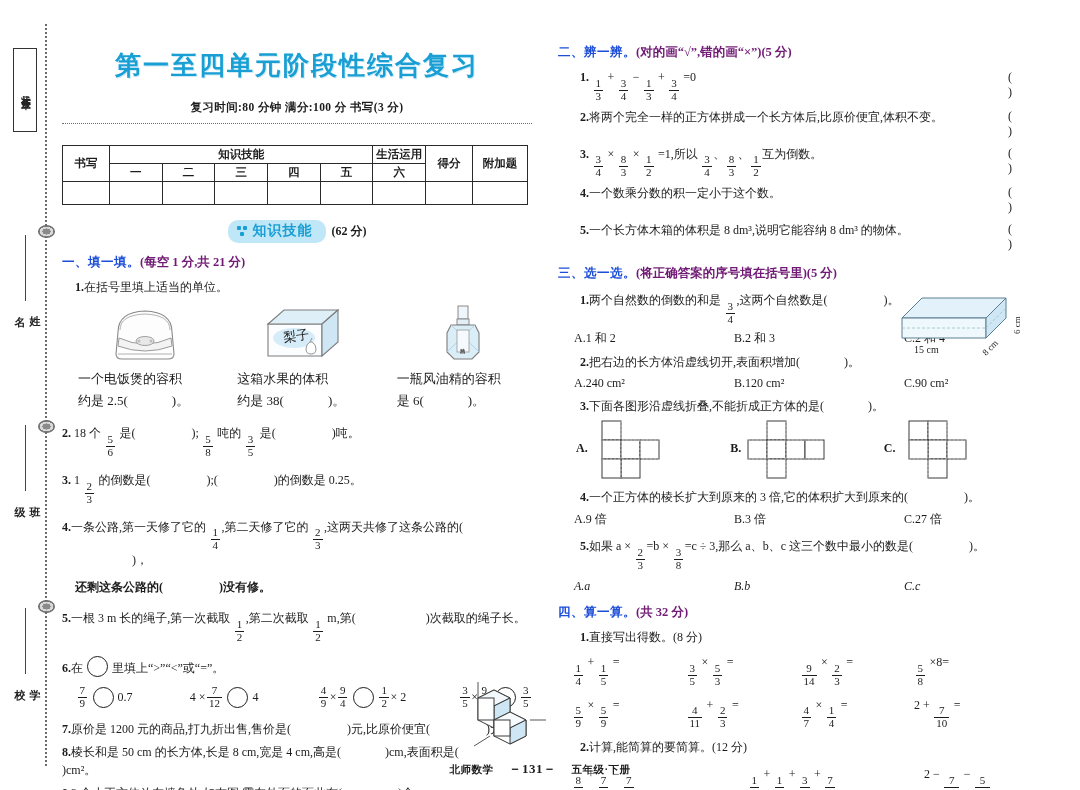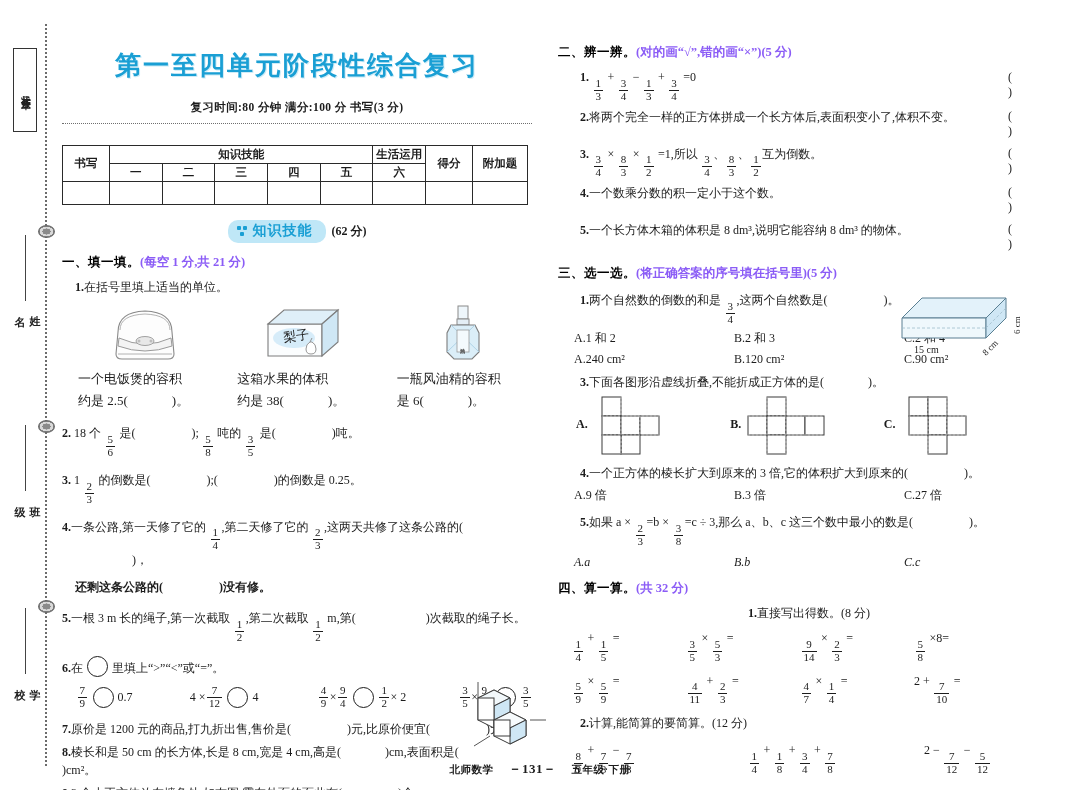--- a/index.html
+++ b/index.html
@@ -56,22 +56,22 @@
   .badge .dots{display:inline-block;width:11px;height:11px;position:relative;}
   .badge .dots i{position:absolute;width:4px;height:4px;background:#1a9fd4;border-radius:1px;}
   .badge .dots i:nth-child(1){left:0;top:0;}
   .badge .dots i:nth-child(2){left:6px;top:0;}
   .badge .dots i:nth-child(3){left:3px;top:6px;}
   .badge-text{font-size:14px;font-weight:bold;color:#1a9fd4;letter-spacing:1px;}
   .badge-score{font-size:12px;margin-left:6px;font-weight:bold;}
 
   
   .sec-head{margin-top:11px;font-size:12.5px;font-weight:bold;}
-  .sec-head .cn{color:#000000;letter-spacing:.5px;}
-  .sec-head .tail{color:#8b5cf6;font-weight:bold;}
+  .sec-head .cn{color:#1d4ed8;letter-spacing:.5px;}
+  .sec-head .tail{color:#701a75;font-weight:bold;}
 
   .q{margin-top:7px;font-size:12px;line-height:1.5;}
   .q.indent{padding-left:13px;}
   .qn{font-weight:bold;}
   .sub{padding-left:13px;}
 
   
   .fr{display:inline-flex;flex-direction:column;align-items:center;
     vertical-align:-0.52em;margin:0 1.5px;line-height:1;font-size:11px;}
   .fr .num{padding:0 2px;}
@@ -428,21 +428,21 @@
             <span class="num">3</span>
             <span class="den">4</span>
           </span>
         <span>=0</span>
       </span>
       <span class="paren">(          )</span>
     </div>
 
     <div class="tf-line">
       <span class="body" style="padding-left:22px;">
-        <span class="qn">2.</span><span>将两个完全一样的正方体拼成一个长方体后,表面积变小了,体积不变。</span>
+        <span class="qn">2.</span><span>将两个完全一样的正方体拼成一个长方体后,比原价便宜,体积不变。</span>
       </span>
       <span class="paren">(          )</span>
     </div>
 
     <div class="tf-line">
       <span class="body" style="padding-left:22px;">
         <span class="qn">3.</span>
         <span class="fr">
             <span class="num">3</span>
             <span class="den">4</span>
@@ -494,20 +494,23 @@
           <span class="num">3</span>
           <span class="den">4</span>
         </span><span>,这两个自然数是(</span><span class="gap-m"></span><span>)。</span>
     </div>
     <div class="opts">
       <span class="opt1">A.1 和 2</span>
       <span class="opt2">B.2 和 3</span>
       <span>C.2 和 4</span>
     </div>
 
+    <div class="q" style="padding-left:22px;margin-top:6px;">
+      <span class="qn">2.</span><span>把右边的长方体沿虚线切开,表面积增加(</span><span class="gap-s"></span><span>)。</span>
+    </div>
     <div class="opts">
       <span class="opt1">A.240 cm²</span>
       <span class="opt2">B.120 cm²</span>
       <span>C.90 cm²</span>
     </div>
 
     <div class="q" style="padding-left:22px;margin-top:6px;">
       <span class="qn">3.</span><span>下面各图形沿虚线折叠,不能折成正方体的是(</span><span class="gap-s"></span><span>)。</span>
     </div>
 
@@ -594,21 +597,21 @@
     <div class="opts" style="margin-top:8px;font-style:italic;">
       <span class="opt1">A.a</span>
       <span class="opt2">B.b</span>
       <span>C.c</span>
     </div>
 
     <div class="sec-head" style="margin-top:10px;">
       <span class="cn">四、算一算。</span><span class="tail">(共 32 分)</span>
     </div>
 
-    <div class="q" style="padding-left:22px;margin-top:7px;text-align:center;">
+    <div class="q" style="padding-left:22px;margin-top:7px;">
       <span class="qn">1.</span><span>直接写出得数。(8 分)</span>
     </div>
 
     <div class="calc-grid">
       <div>
         <span class="fr">
             <span class="num">1</span>
             <span class="den">4</span>
           </span>
         <span>+</span>

